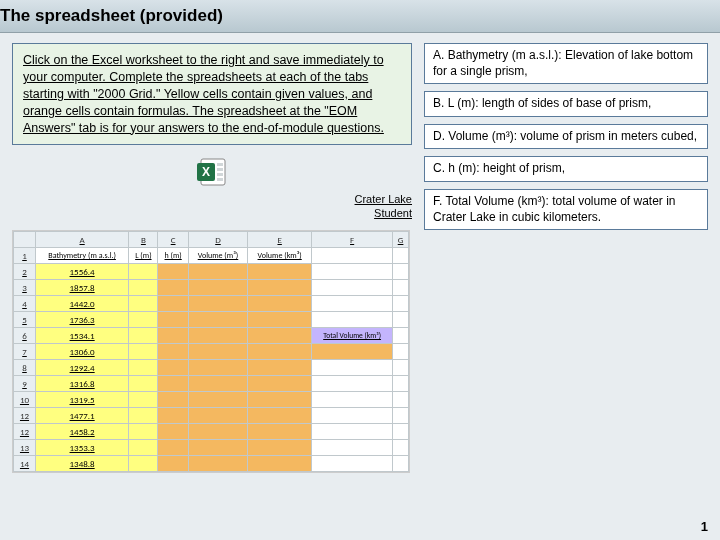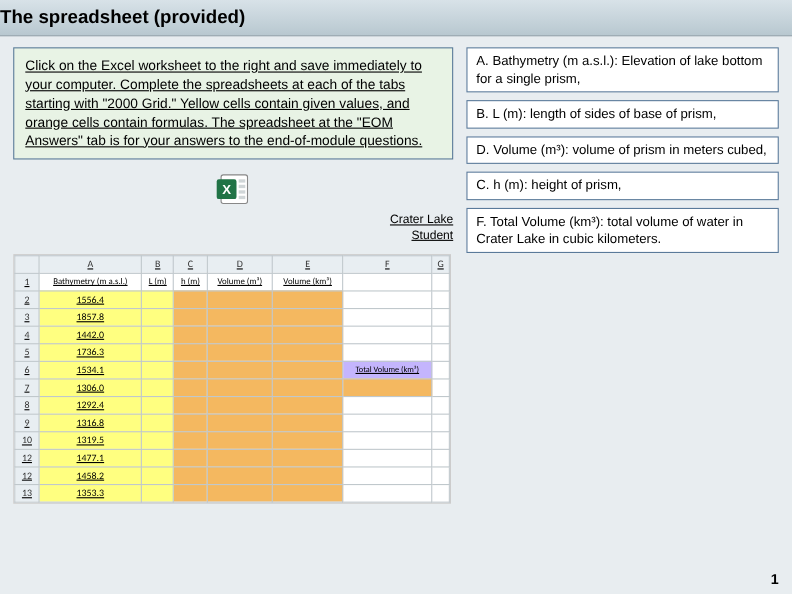--- a/index.html
+++ b/index.html
@@ -192,20 +192,30 @@
         <tr>
               <th class="rowhdr">13</th>
               <td class="yellow">1353.3</td>
               <td class="yellow"></td>
               <td class="orange"></td>
               <td class="orange"></td>
               <td class="orange"></td>
               <td></td>
               <td></td>
             </tr>
+        <tr>
+              <th class="rowhdr">14</th>
+              <td class="yellow">1348.8</td>
+              <td class="yellow"></td>
+              <td class="orange"></td>
+              <td class="orange"></td>
+              <td class="orange"></td>
+              <td></td>
+              <td></td>
+            </tr>
       </tbody>
         </table>
     </div>
   </div>
 
   <div class="right-col">
     <div class="info-box small">A. Bathymetry (m a.s.l.): Elevation of lake bottom for a single prism,</div>
     <div class="info-box small">B. L (m): length of sides of base of prism,</div>
     <div class="info-box small">D. Volume (m³): volume of prism in meters cubed,</div>
     <div class="info-box small">C. h (m): height of prism,</div>

